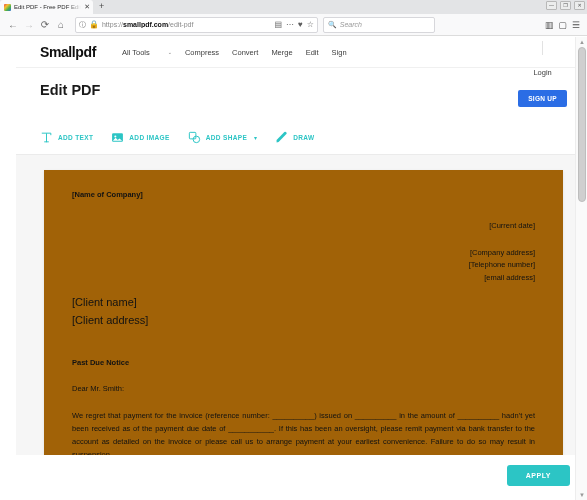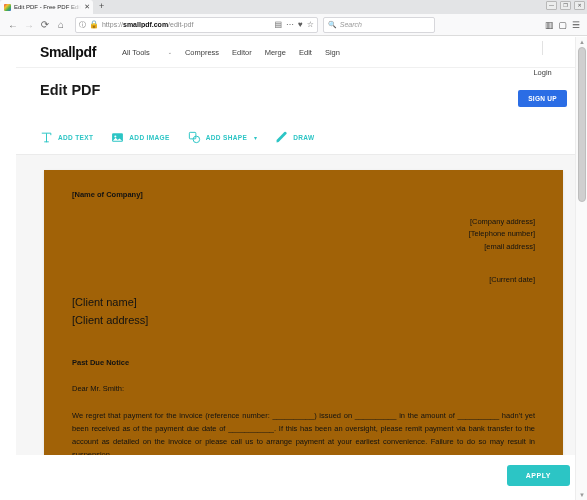--- a/index.html
+++ b/index.html
@@ -205,21 +205,21 @@
   <div class="site">
 
     <div class="sitenav">
       <div class="logo">Smallpdf</div>
       <div class="navlinks">
         <div class="navlink">
           <span>All Tools</span>
           <span class="caret">⌄</span>
         </div>
         <div class="navlink">Compress</div>
-        <div class="navlink">Editor</div>
+        <div class="navlink">Convert</div>
         <div class="navlink">Merge</div>
         <div class="navlink">Edit</div>
         <div class="navlink">Sign</div>
       </div>
       <div class="nav-right">
         <div class="navlink">Desktop</div>
         <div class="navlink">Pricing</div>
         <div class="nav-div"></div>
         <div class="navlink">Login</div>
         <button class="signup">SIGN UP</button>
@@ -268,26 +268,26 @@
               <path d="M3 21l3.6-.9L21 5.7a2 2 0 0 0 0-2.8l-.9-.9a2 2 0 0 0-2.8 0L2.9 16.4z" fill="#2cc5c5"></path>
             </svg>
         </span>
         <span class="tool-label">DRAW</span>
       </div>
     </div>
 
     <div class="canvas">
       <div class="page">
         <div class="doc-company">[Name of Company]</div>
+        <div class="doc-right doc-date">[Current date]</div>
         <div class="doc-right doc-addr">
           <div>[Company address]</div>
           <div>[Telephone number]</div>
           <div>[email address]</div>
         </div>
-        <div class="doc-right doc-date">[Current date]</div>
         <div class="doc-client">
           <div>[Client name]</div>
           <div>[Client address]</div>
         </div>
         <div class="doc-subject">Past Due Notice</div>
         <div class="doc-salut">Dear Mr. Smith:</div>
         <div class="doc-body">We regret that payment for the invoice (reference number: __________) issued on __________ in the amount of __________ hadn’t yet been received as of the payment due date of ___________. If this has been an oversight, please remit payment via bank transfer to the account as detailed on the invoice or please call us to arrange payment at your earliest convenience. Failure to do so may result in suspension</div>
       </div>
 
       <div class="textbox">

